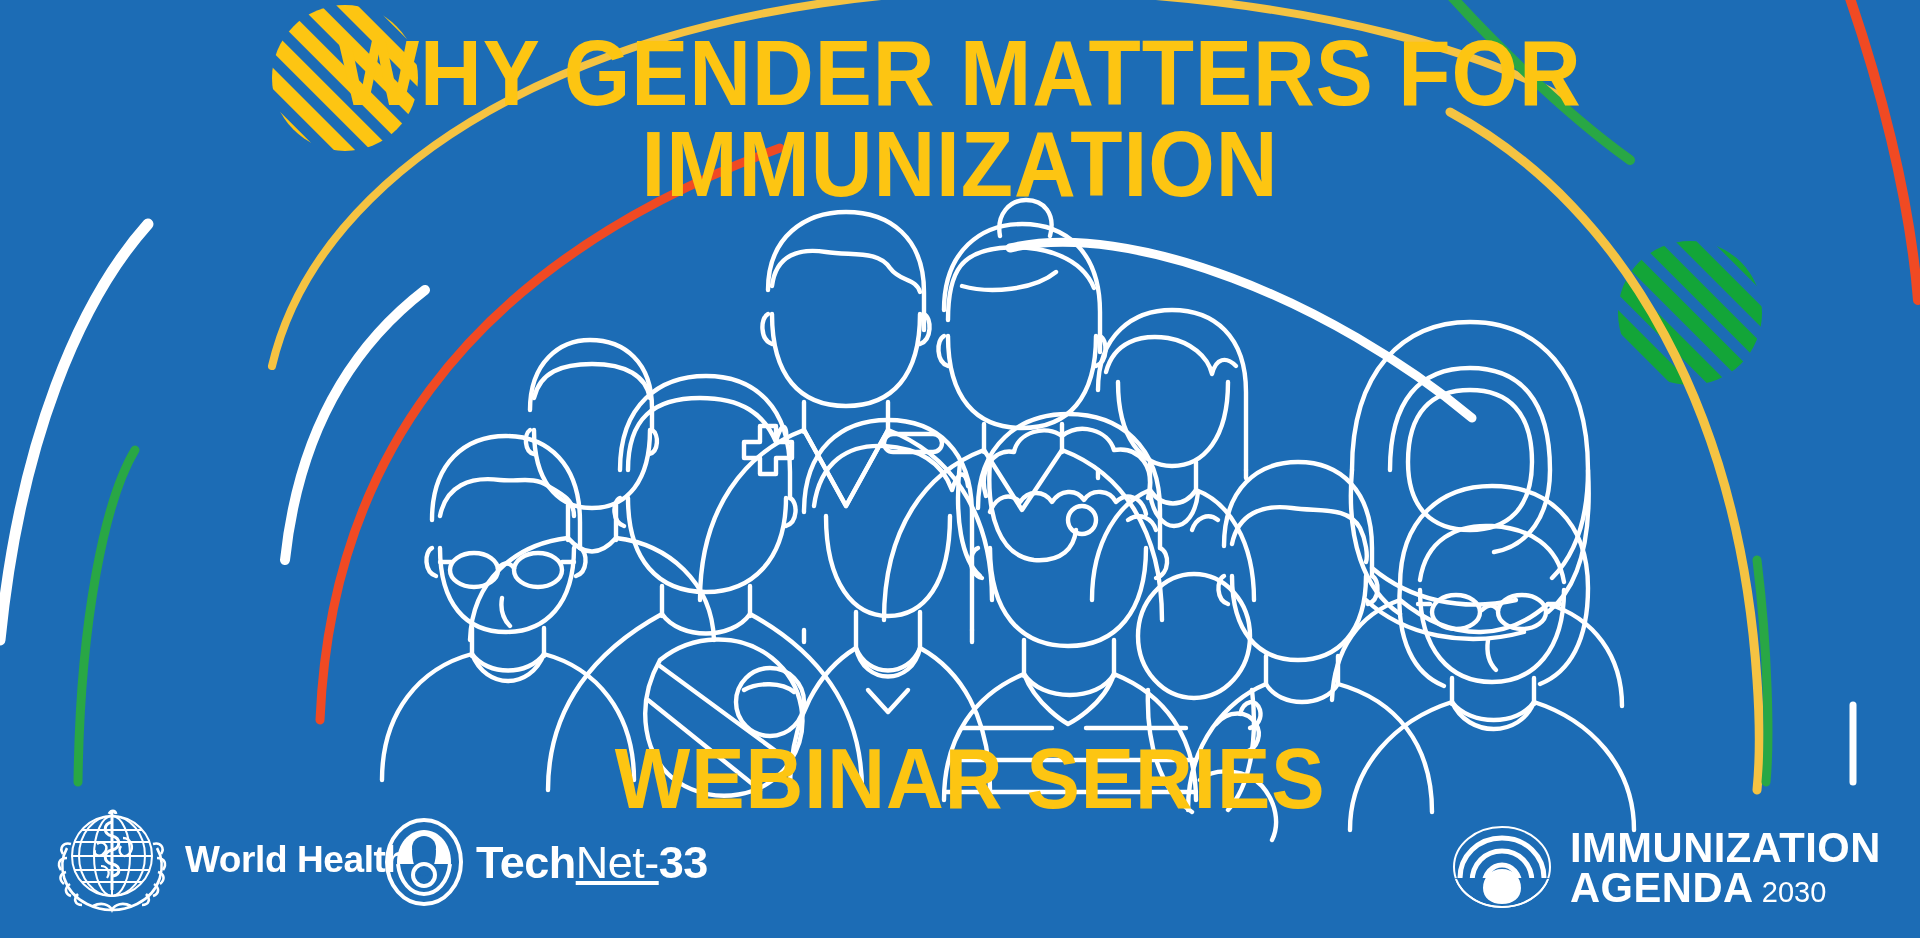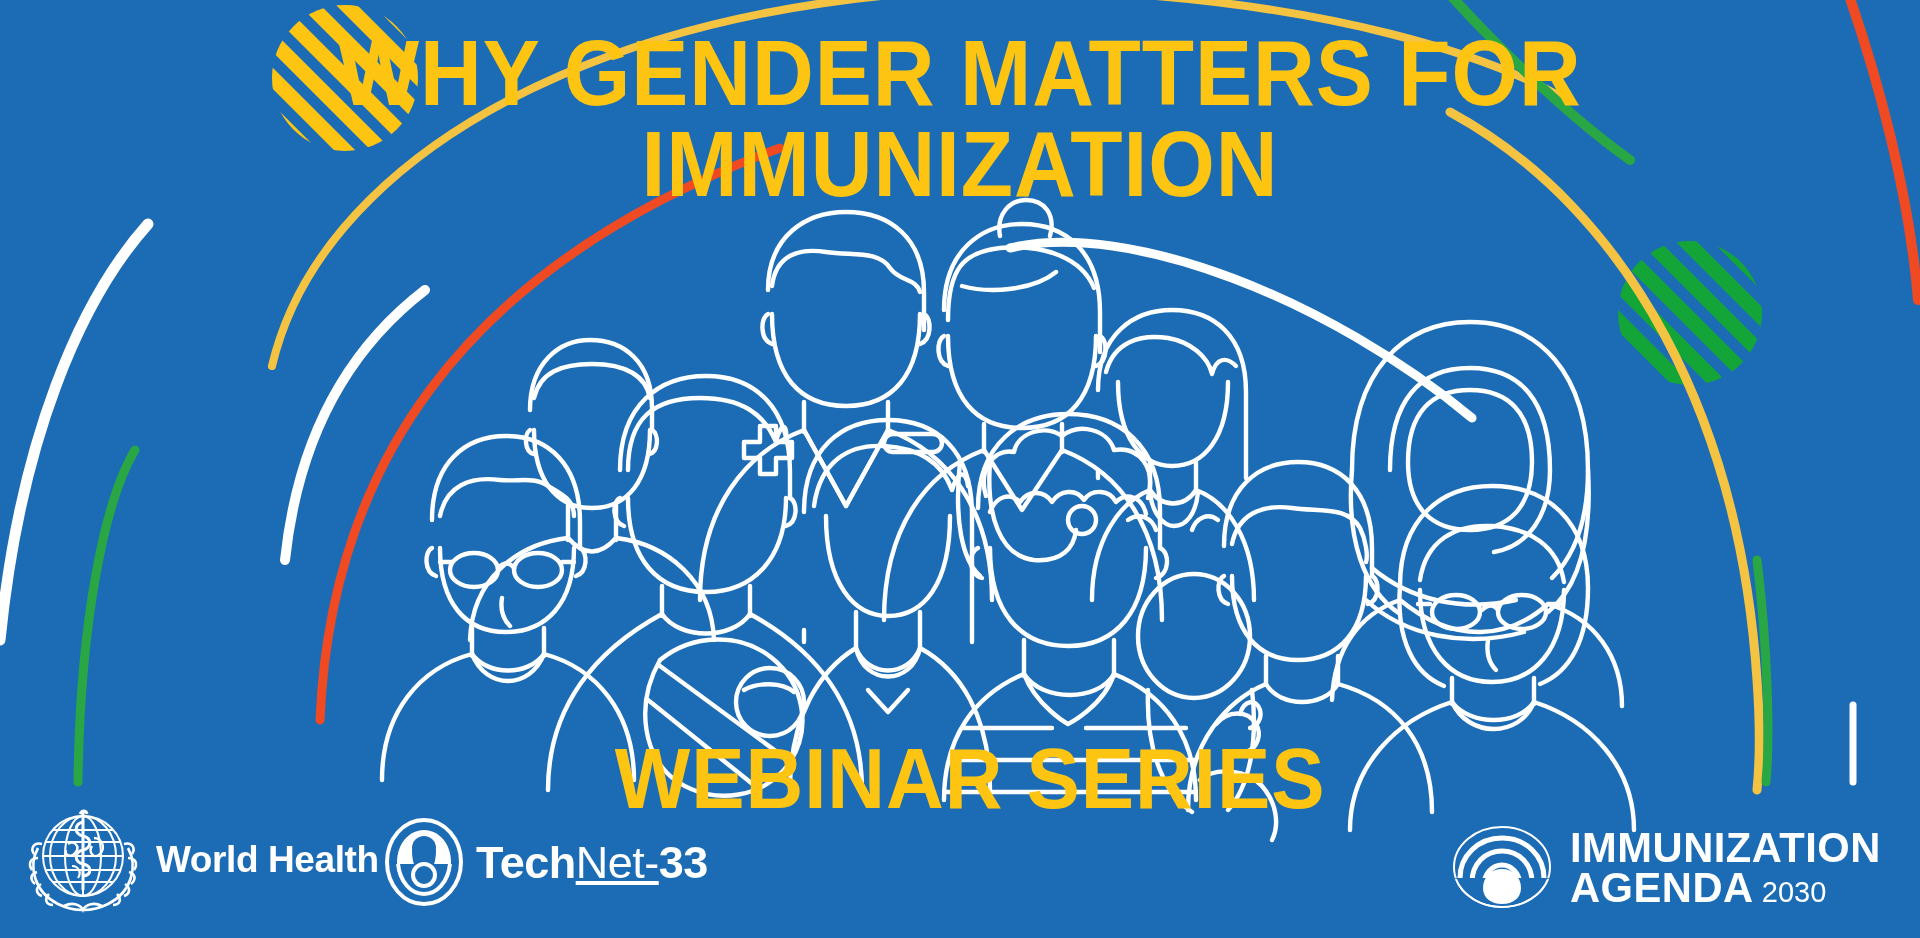--- a/index.html
+++ b/index.html
@@ -55,21 +55,21 @@
   }
 
   
   .logo-row{
     position:absolute;
     left:0;right:0;bottom:0;
     height:150px;
     z-index:60;
   }
   .logo{position:absolute;display:flex;align-items:center;}
-  .logo-who{left:24px;bottom:22px;}
+  .logo-who{left:53px;bottom:22px;}
   .logo-tn{left:385px;bottom:32px;}
   .logo-ia{right:30px;bottom:24px;}
 
   .who-text{
     margin-left:14px;
     color:#ffffff;
     font-weight:bold;
     font-size:37px;
     line-height:0.98;
     letter-spacing:-0.4px;

